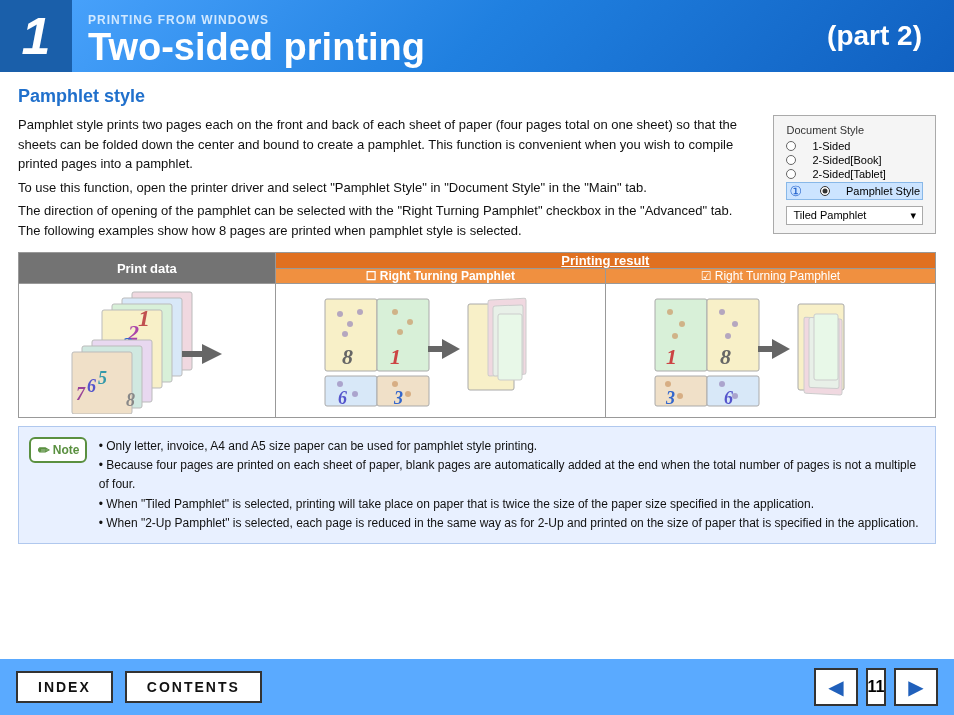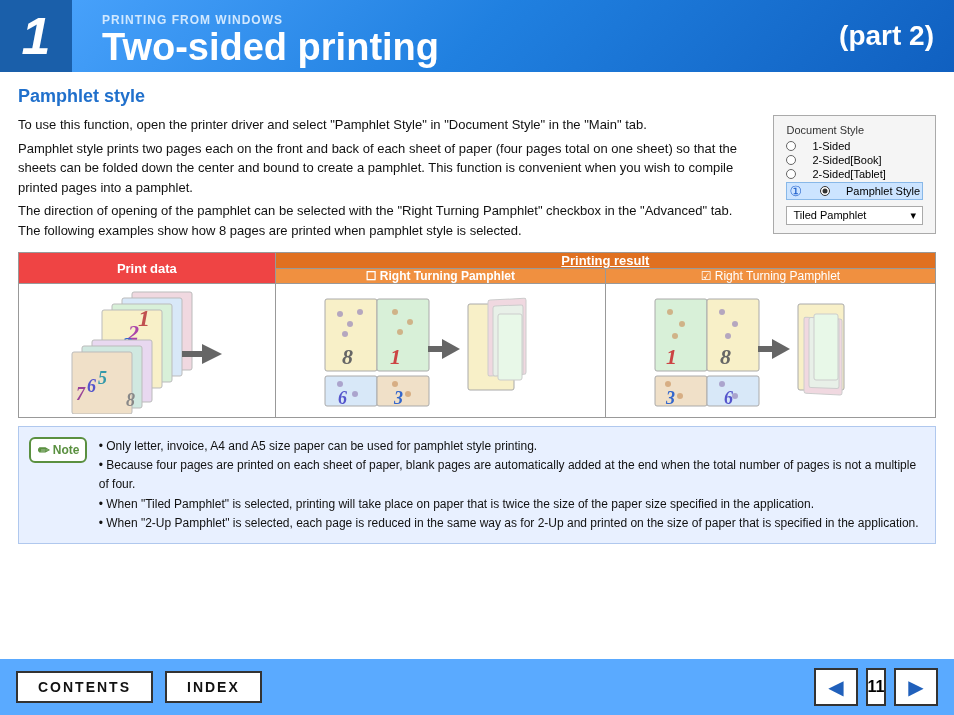--- a/index.html
+++ b/index.html
@@ -24,42 +24,42 @@
       position: relative;
     }
     .header-number {
       font-size: 52px;
       font-weight: 900;
       color: #fff;
       font-style: italic;
       line-height: 1;
     }
     .header-text {
-      padding-left: 30px;
+      padding-left: 16px;
       flex: 1;
       margin-top: 10px;
     }
     .header-subtitle {
       font-size: 12px;
       color: #d0e8ff;
       font-weight: bold;
       text-transform: uppercase;
       letter-spacing: 1px;
     }
     .header-title {
       font-size: 38px;
       font-weight: 900;
       color: #fff;
       line-height: 1.1;
     }
     .header-part {
       font-size: 28px;
       font-weight: 900;
       color: #fff;
-      padding-right: 20px;
+      padding-right: 32px;
       white-space: nowrap;
     }
 
     
     .main-content {
       padding: 14px 18px 8px 18px;
       display: flex;
       flex-direction: column;
       gap: 0;
     }
@@ -161,21 +161,21 @@
       background: #fff;
     }
     .col-right-turn {
       width: 36%;
       text-align: center;
       vertical-align: middle;
       background: #fff;
     }
 
     .th-print-data {
-      background: #ef4444;
+      background: #737373;
       color: #fff;
       font-weight: bold;
       text-align: center;
       padding: 6px 0;
       font-size: 13px;
     }
     .th-printing-result {
       background: #e07020;
       color: #fff;
       font-weight: bold;
@@ -303,22 +303,22 @@
   </div>
   <div class="header-part">(part 2)</div>
 </div>
 
 <div class="main-content">
 
   <div class="section-title">Pamphlet style</div>
 
   <div class="content-area">
     <div class="text-area">
+      <p>Pamphlet style prints two pages each on the front and back of each sheet of paper (four pages total on one sheet) so that the sheets can be folded down the center and bound to create a pamphlet. This function is convenient when you wish to compile printed pages into a pamphlet.</p>
       <p>To use this function, open the printer driver and select "Pamphlet Style" in "Document Style" in the "Main" tab.</p>
-      <p>Pamphlet style prints two pages each on the front and back of each sheet of paper (four pages total on one sheet) so that the sheets can be folded down the center and bound to create a pamphlet. This function is convenient when you wish to compile printed pages into a pamphlet.</p>
       <p>The direction of opening of the pamphlet can be selected with the "Right Turning Pamphlet" checkbox in the "Advanced" tab. The following examples show how 8 pages are printed when pamphlet style is selected.</p>
     </div>
 
     <div class="document-style-box">
       <div class="ds-title">Document Style</div>
       <div class="ds-option">
         <span class="radio-circle"></span>
         <span>1-Sided</span>
       </div>
       <div class="ds-option">
@@ -471,22 +471,22 @@
       <li>Only letter, invoice, A4 and A5 size paper can be used for pamphlet style printing.</li>
       <li>Because four pages are printed on each sheet of paper, blank pages are automatically added at the end when the total number of pages is not a multiple of four.</li>
       <li>When "Tiled Pamphlet" is selected, printing will take place on paper that is twice the size of the paper size specified in the application.</li>
       <li>When "2-Up Pamphlet" is selected, each page is reduced in the same way as for 2-Up and printed on the size of paper that is specified in the application.</li>
     </ul>
   </div>
 
 </div>
 
 <div class="footer">
+  <button class="footer-btn">INDEX</button>
   <button class="footer-btn">CONTENTS</button>
-  <button class="footer-btn">INDEX</button>
   <div class="footer-spacer"></div>
   <div class="footer-nav">
     <div class="footer-arrow">
       <span>◀</span>
     </div>
     <div class="footer-page">11</div>
     <div class="footer-arrow">
       <span>▶</span>
     </div>
   </div>

